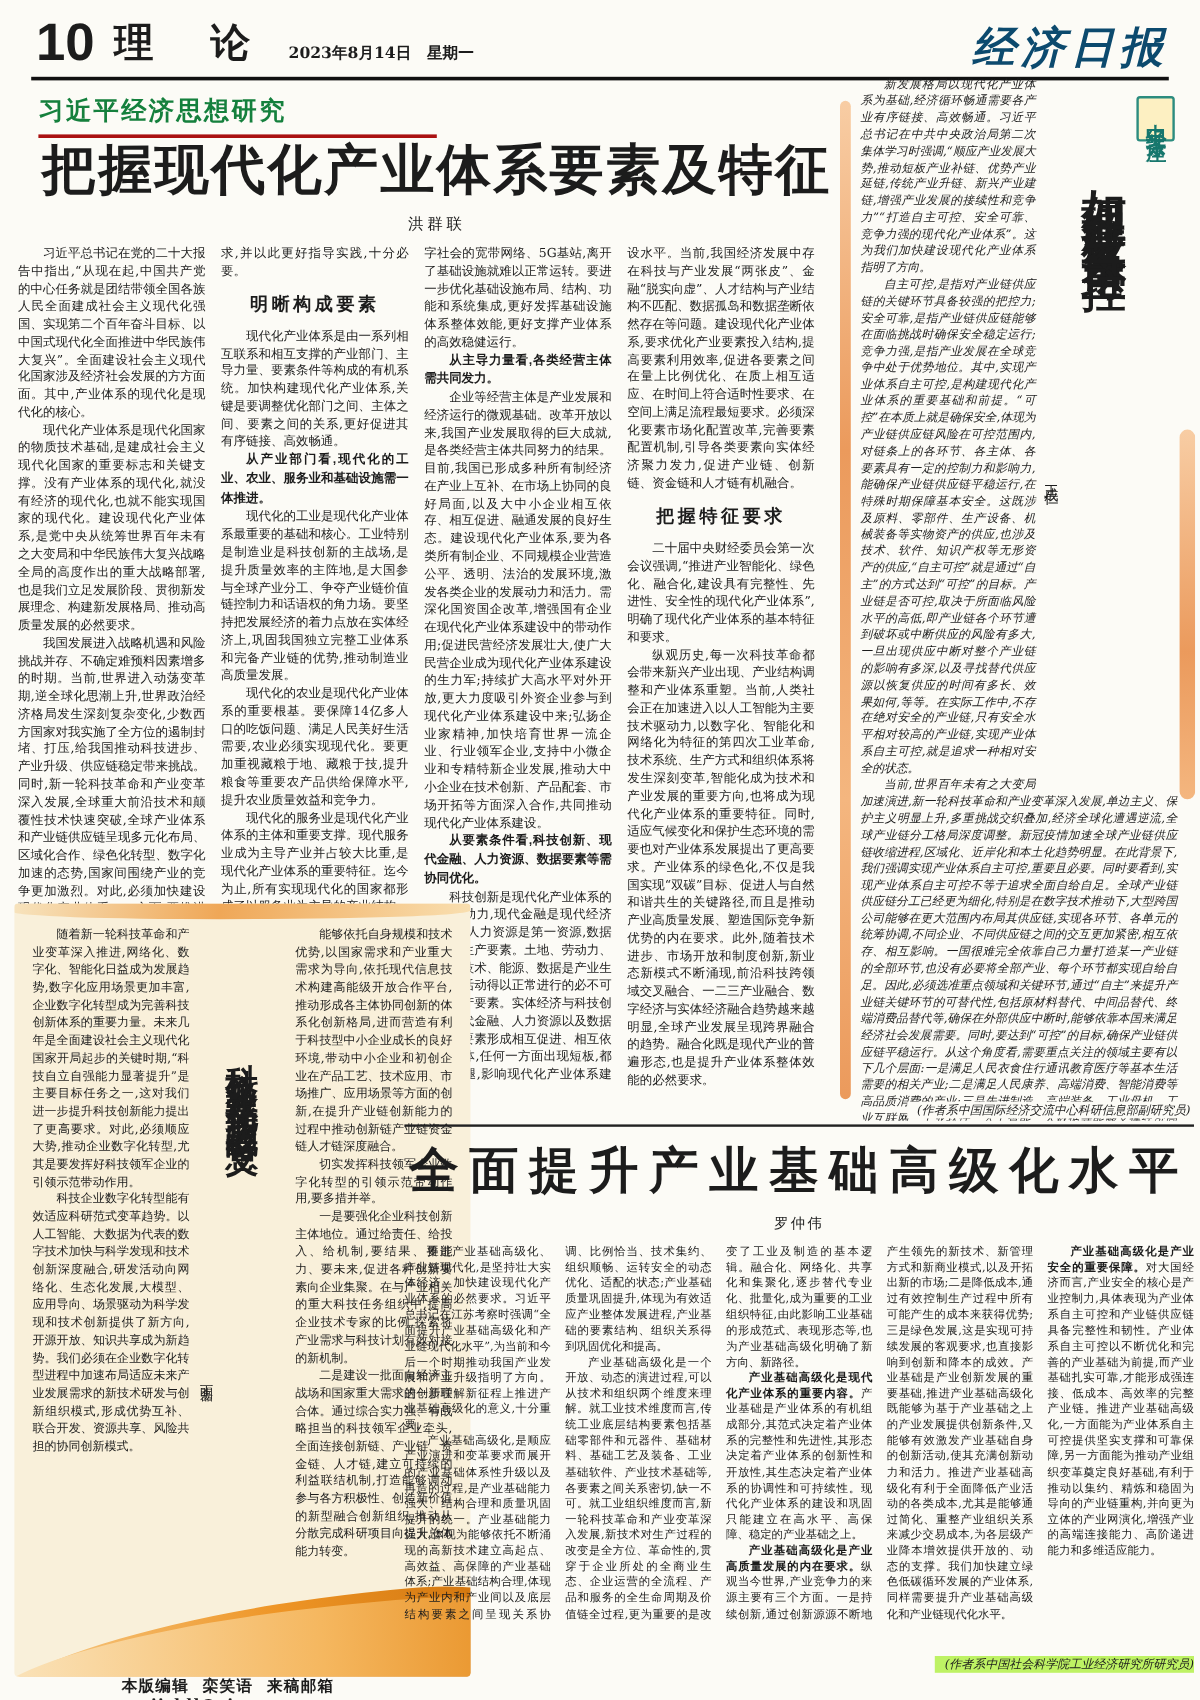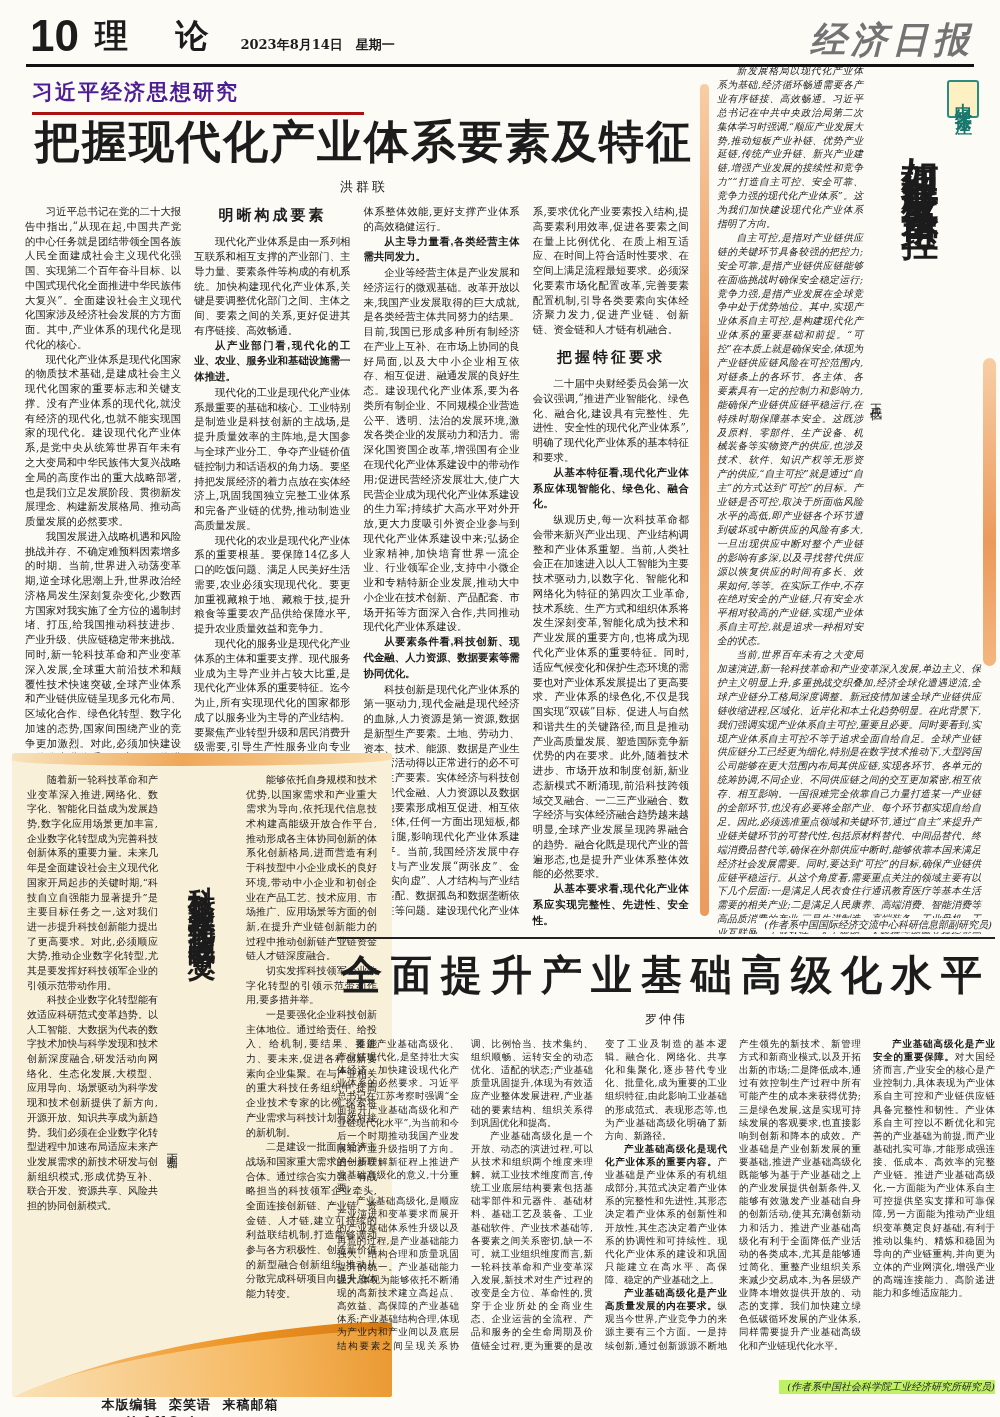--- a/index.html
+++ b/index.html
@@ -3,30 +3,30 @@
 <meta charset="utf-8">
 <style>
   html,body{margin:0;padding:0;background:#d9d9d9;}
   .page{position:relative;width:1000px;height:1417px;margin:0 auto;background:#fcfbf6;
         font-family:"DejaVu Serif","Liberation Serif",serif;color:#1c1c1c;overflow:hidden;}
   
   .hdr{position:absolute;left:30px;top:12px;right:26px;height:50px;}
   .pagenum{display:inline-block;font-family:"Liberation Sans",sans-serif;font-size:44px;font-weight:900;line-height:48px;vertical-align:bottom;}
   .section{display:inline-block;font-size:33px;font-weight:700;letter-spacing:18px;line-height:48px;margin-left:16px;vertical-align:bottom;}
   .dateline{display:inline-block;font-size:13px;font-weight:700;margin-left:14px;line-height:22px;vertical-align:bottom;padding-bottom:4px;}
-  .masthead{position:absolute;right:0;top:4px;color:#737373;font-size:36px;font-weight:900;font-style:italic;letter-spacing:5px;font-family:"DejaVu Serif",serif;}
+  .masthead{position:absolute;right:0;top:4px;color:#0c4a6e;font-size:36px;font-weight:900;font-style:italic;letter-spacing:5px;font-family:"DejaVu Serif",serif;}
   .hrule{position:absolute;left:26px;right:26px;top:64px;border-top:3px solid #111;}
   
-  .kicker{position:absolute;left:32px;top:78px;width:332px;color:#4c1d95;font-family:"Liberation Sans",sans-serif;
+  .kicker{position:absolute;left:32px;top:78px;width:332px;color:#15803d;font-family:"Liberation Sans",sans-serif;
           font-size:21px;font-weight:900;letter-spacing:2px;border-bottom:3px solid #aa1111;padding-bottom:6px;}
   
   .m-title{position:absolute;left:28px;top:112px;width:672px;text-align:center;font-family:"Liberation Sans",sans-serif;
            font-size:45px;font-weight:900;letter-spacing:2px;}
   .m-author{position:absolute;left:28px;top:178px;width:672px;text-align:center;font-size:13px;letter-spacing:3px;}
-  .m-body{position:absolute;left:25px;top:204px;width:664px;height:726px;column-count:4;column-gap:13px;
+  .m-body{position:absolute;left:15px;top:204px;width:664px;height:726px;column-count:4;column-gap:13px;
           font-size:10.4px;line-height:1.42;text-align:justify;overflow:hidden;}
   .m-body p,.tea p,.box-col p,.b-body p{margin:0;text-indent:2em;}
   .m-body h3,.b-body h3{font-family:"Liberation Sans",sans-serif;font-size:15px;font-weight:900;text-align:center;
           letter-spacing:3px;margin:9px 0;text-indent:0;}
   .m-body b,.b-body b,.tea b{font-family:"Liberation Sans",sans-serif;}
   
   .rail{position:absolute;left:700px;top:62px;width:296px;height:872px;overflow:hidden;}
   .bar-left{position:absolute;left:0;top:22px;width:9px;height:832px;border-radius:5px;
             background:linear-gradient(180deg,#f8cda4,#eb9a5c 35%,#f4b67f 70%,#eb9a5c);}
   .bar-right{position:absolute;right:0;top:296px;width:13px;height:308px;border-radius:7px;
@@ -92,23 +92,21 @@
       <p>现代化的工业是现代化产业体系最重要的基础和核心。工业特别是制造业是科技创新的主战场,是提升质量效率的主阵地,是大国参与全球产业分工、争夺产业链价值链控制力和话语权的角力场。要坚持把发展经济的着力点放在实体经济上,巩固我国独立完整工业体系和完备产业链的优势,推动制造业高质量发展。</p>
       <p>现代化的农业是现代化产业体系的重要根基。要保障14亿多人口的吃饭问题、满足人民美好生活需要,农业必须实现现代化。要更加重视藏粮于地、藏粮于技,提升粮食等重要农产品供给保障水平,提升农业质量效益和竞争力。</p>
       <p>现代化的服务业是现代化产业体系的主体和重要支撑。现代服务业成为主导产业并占较大比重,是现代化产业体系的重要特征。迄今为止,所有实现现代化的国家都形成了以服务业为主导的产业结构。要聚焦产业转型升级和居民消费升级需要,引导生产性服务业向专业化和价值链高端延伸,促进生活性服务业向高品质和多样化升级,构建优质高效的服务业新体系。</p>
       <p>现代化的基础设施是现代化产业体系的重要保障。无论是农业社会的防洪灌溉、水运河道,工业社会的公路铁轨、煤炭电力,还是数字社会的宽带网络、5G基站,离开了基础设施就难以正常运转。要进一步优化基础设施布局、结构、功能和系统集成,更好发挥基础设施体系整体效能,更好支撑产业体系的高效稳健运行。</p>
       <p><b>从主导力量看,各类经营主体需共同发力。</b></p>
       <p>企业等经营主体是产业发展和经济运行的微观基础。改革开放以来,我国产业发展取得的巨大成就,是各类经营主体共同努力的结果。目前,我国已形成多种所有制经济在产业上互补、在市场上协同的良好局面,以及大中小企业相互依存、相互促进、融通发展的良好生态。建设现代化产业体系,要为各类所有制企业、不同规模企业营造公平、透明、法治的发展环境,激发各类企业的发展动力和活力。需深化国资国企改革,增强国有企业在现代化产业体系建设中的带动作用;促进民营经济发展壮大,使广大民营企业成为现代化产业体系建设的生力军;持续扩大高水平对外开放,更大力度吸引外资企业参与到现代化产业体系建设中来;弘扬企业家精神,加快培育世界一流企业、行业领军企业,支持中小微企业和专精特新企业发展,推动大中小企业在技术创新、产品配套、市场开拓等方面深入合作,共同推动现代化产业体系建设。</p>
       <p><b>从要素条件看,科技创新、现代金融、人力资源、数据要素等需协同优化。</b></p>
       <p>科技创新是现代化产业体系的第一驱动力,现代金融是现代经济的血脉,人力资源是第一资源,数据是新型生产要素。土地、劳动力、资本、技术、能源、数据是产业生产经营活动得以正常进行的必不可少的生产要素。实体经济与科技创新、现代金融、人力资源以及数据等其他要素形成相互促进、相互依赖的整体,任何一方面出现短板,都会拖后腿,影响现代化产业体系建设水平。当前,我国经济发展中存在科技与产业发展“两张皮”、金融“脱实向虚”、人才结构与产业结构不匹配、数据孤岛和数据垄断依然存在等问题。建设现代化产业体系,要求优化产业要素投入结构,提高要素利用效率,促进各要素之间在量上比例优化、在质上相互适应、在时间上符合适时性要求、在空间上满足流程最短要求。必须深化要素市场化配置改革,完善要素配置机制,引导各类要素向实体经济聚力发力,促进产业链、创新链、资金链和人才链有机融合。</p>
       <h3>把握特征要求</h3>
       <p>二十届中央财经委员会第一次会议强调,“推进产业智能化、绿色化、融合化,建设具有完整性、先进性、安全性的现代化产业体系”,明确了现代化产业体系的基本特征和要求。</p>
-      <p><b>从基本特征看,现代化产业体系应体现智能化、绿色化、融合化。</b></p>
       <p>纵观历史,每一次科技革命都会带来新兴产业出现、产业结构调整和产业体系重塑。当前,人类社会正在加速进入以人工智能为主要技术驱动力,以数字化、智能化和网络化为特征的第四次工业革命,技术系统、生产方式和组织体系将发生深刻变革,智能化成为技术和产业发展的重要方向,也将成为现代化产业体系的重要特征。同时,适应气候变化和保护生态环境的需要也对产业体系发展提出了更高要求。产业体系的绿色化,不仅是我国实现“双碳”目标、促进人与自然和谐共生的关键路径,而且是推动产业高质量发展、塑造国际竞争新优势的内在要求。此外,随着技术进步、市场开放和制度创新,新业态新模式不断涌现,前沿科技跨领域交叉融合、一二三产业融合、数字经济与实体经济融合趋势越来越明显,全球产业发展呈现跨界融合的趋势。融合化既是现代产业的普遍形态,也是提升产业体系整体效能的必然要求。</p>
-      <p><b>从基本要求看,现代化产业体系应实现完整性、先进性、安全性。</b></p>
     </div>
 
   <div class="rail">
     <div class="bar-left"></div>
     <div class="bar-right"></div>
     <div class="tea">
       <div class="tea-float">
         <div class="badge">中经茶座</div>
         <div class="tea-title">如何理解产业体系自主可控</div>
         <div class="tea-author">王成仁</div>

